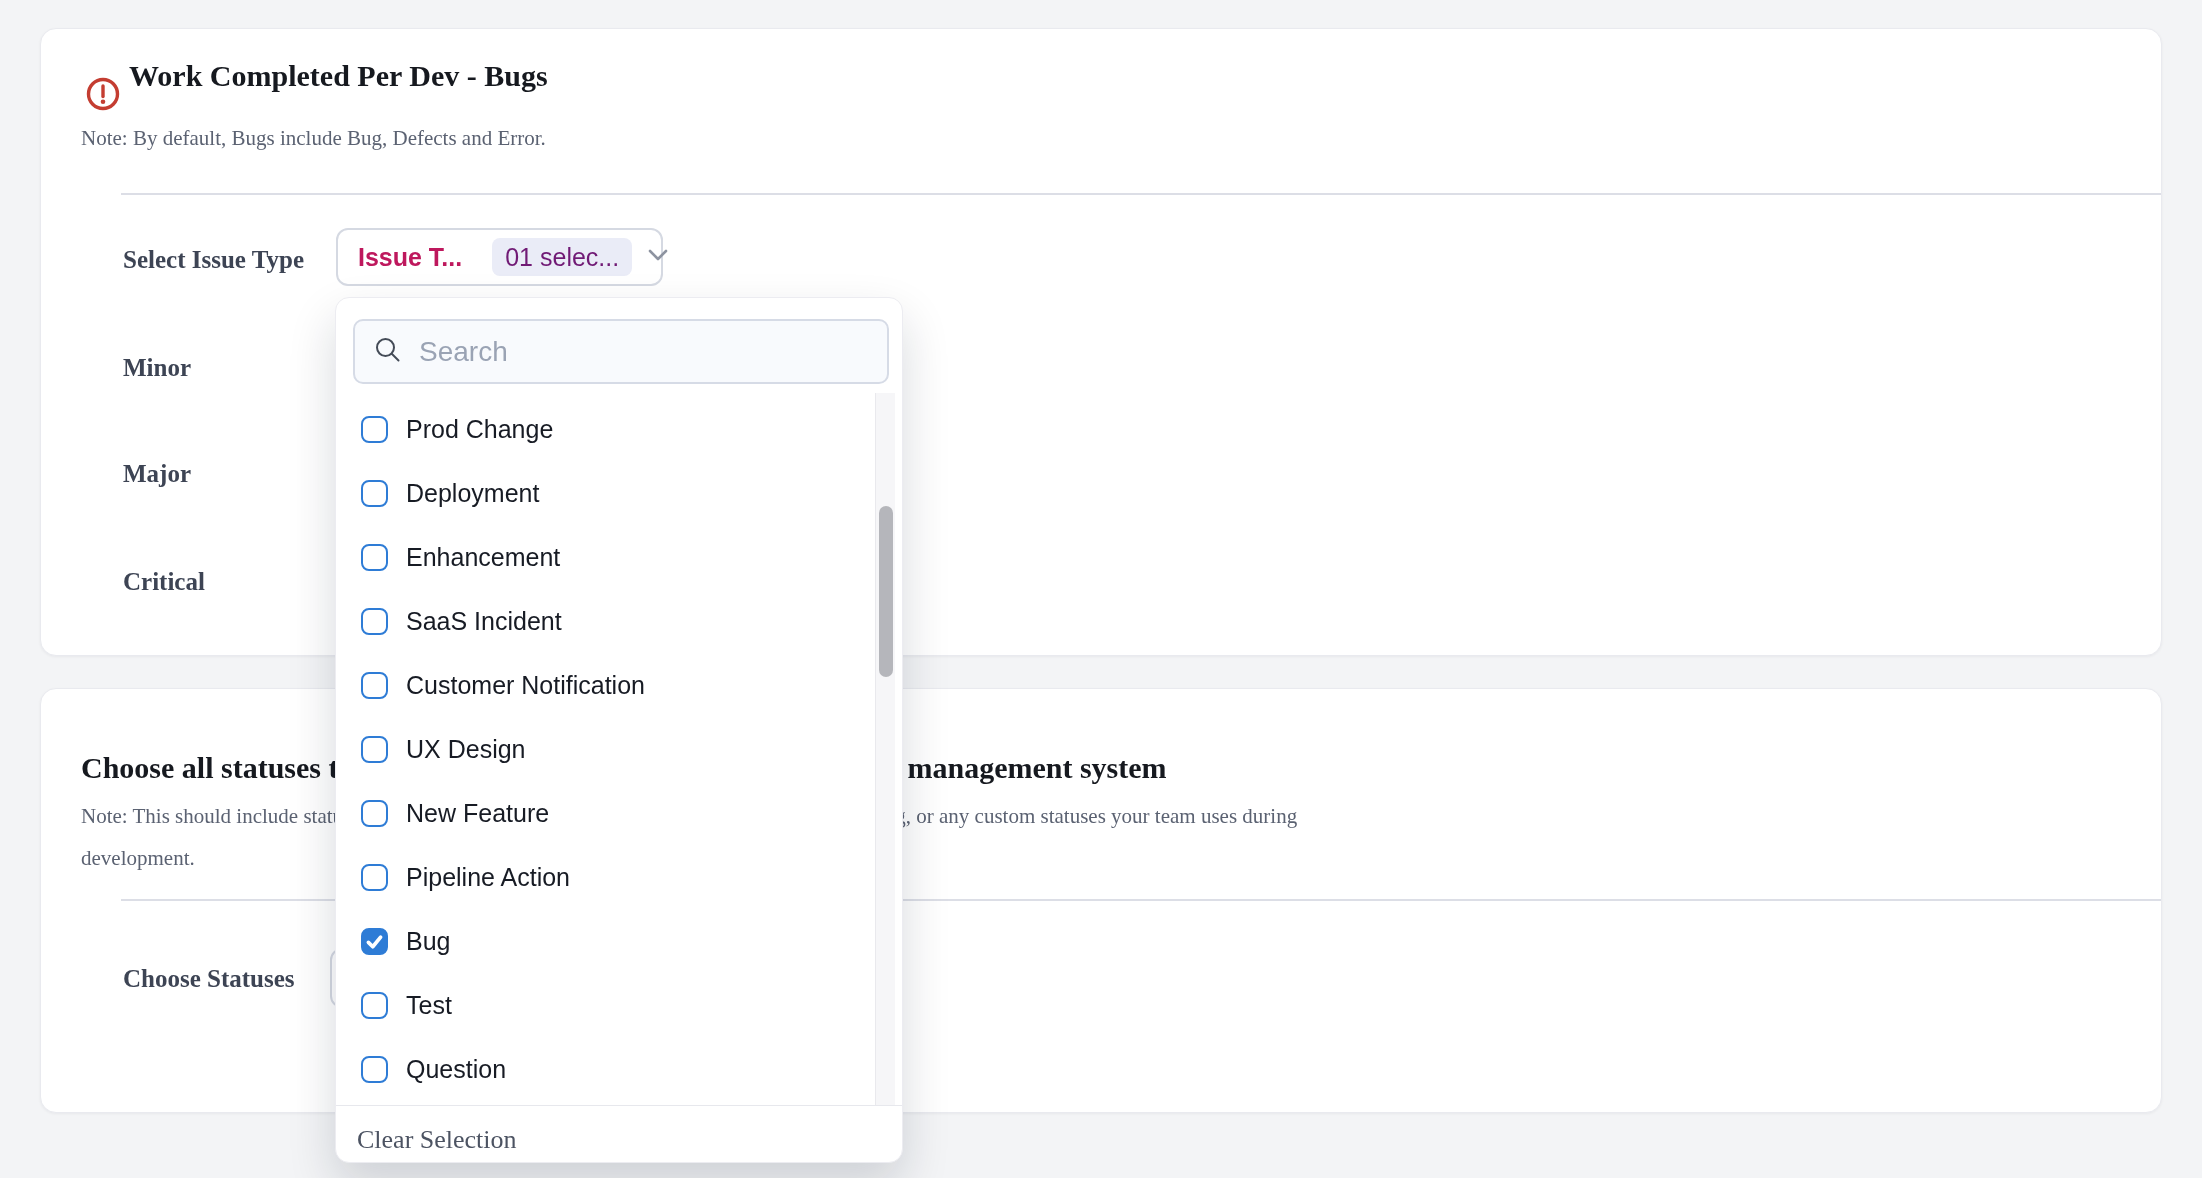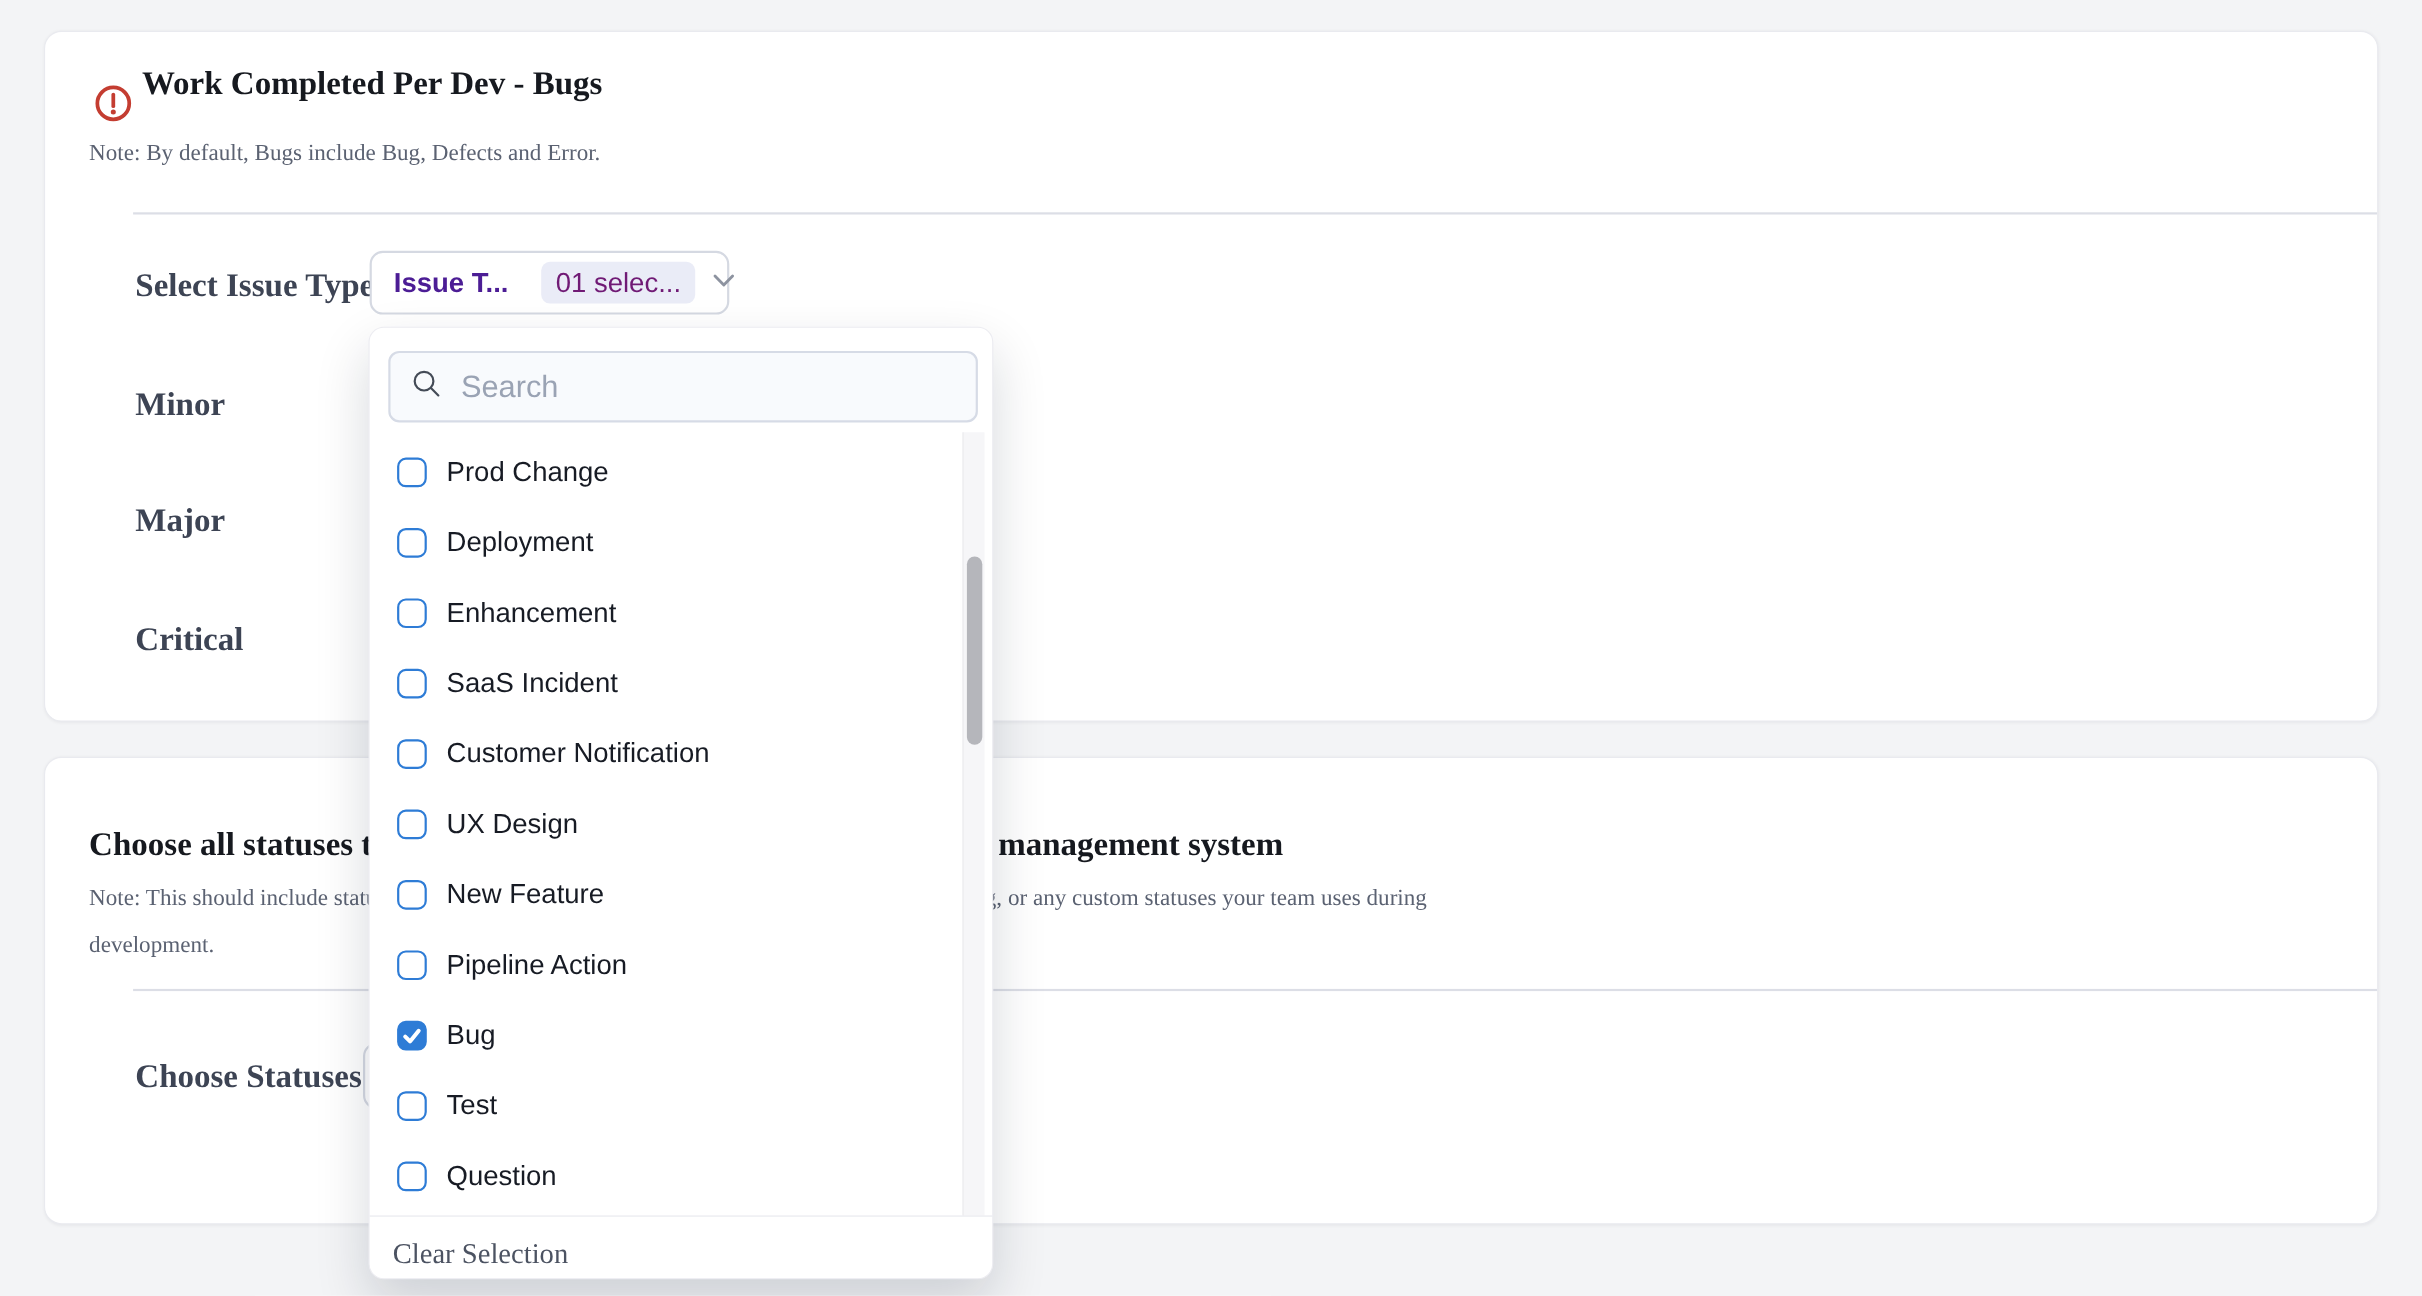--- a/index.html
+++ b/index.html
@@ -22,32 +22,32 @@
   .card-title {
     position:absolute; font-size:30px; font-weight:700; color:#16191f;
     line-height:36px; white-space:nowrap;
   }
   .note-text {
     position:absolute; font-size:21px; color:#5b6272; line-height:32px; white-space:nowrap;
   }
   .divider { position:absolute; left:80px; width:2040px; height:2px; background:#dcdee6; }
 
   .row-label {
-    position:absolute; left:82px; font-size:30px; font-weight:700; color:#3d4454;
+    position:absolute; left:82px; font-size:25px; font-weight:700; color:#3d4454;
     line-height:30px; white-space:nowrap;
   }
 
   
   .trigger {
     position:absolute; display:flex; align-items:center; gap:15px;
     background:#fff; border:2px solid #d5d9e2; border-radius:12px;
     padding:0 16px 0 20px; cursor:pointer;
   }
   #issue-trigger { left:336px; top:228px; width:327px; height:58px; }
-  .trigger-label { font-size:25px; font-weight:700; color:#4c1d95; white-space:nowrap; }
+  .trigger-label { font-size:25px; font-weight:700; color:#be185d; white-space:nowrap; }
   .trigger-sep { width:2px; height:28px; background:#c7ccd6; }
   .trigger-pill {
     display:inline-flex; align-items:center; height:38px; padding:0 13px;
     background:#eaecf7; border-radius:8px; font-size:25px; color:#701a75; white-space:nowrap;
   }
   #statuses-trigger { left:330px; top:948px; width:330px; height:60px; z-index:1; }
 
   
   #panel {
     position:absolute; left:335px; top:297px; width:568px; height:866px;

